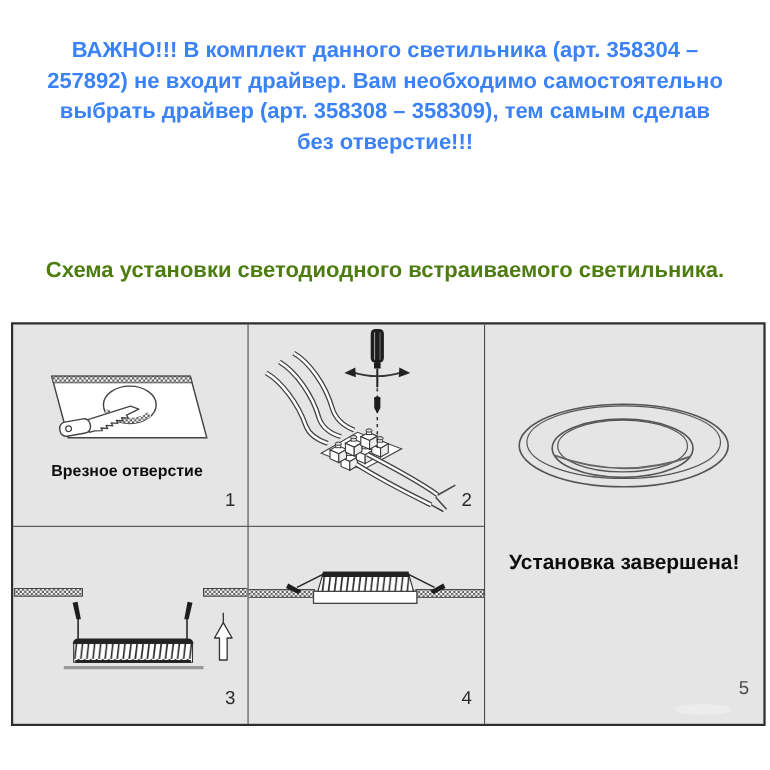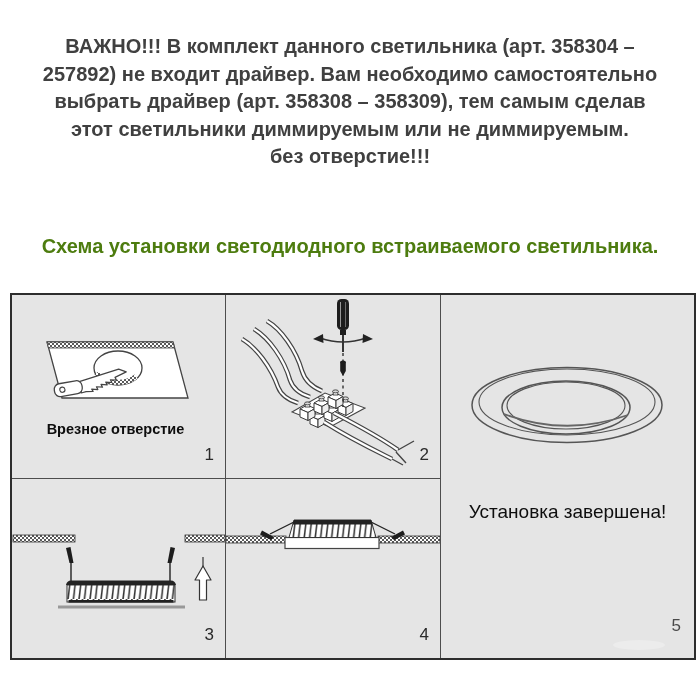--- a/index.html
+++ b/index.html
@@ -1,19 +1,19 @@
 <!DOCTYPE html>
 <html><head>
 <meta charset="utf-8">
 <style>
   html,body{margin:0;padding:0;background:#ffffff;}
   body{width:700px;height:700px;position:relative;overflow:hidden;
        font-family:"Liberation Sans","DejaVu Sans",sans-serif;color:#111;}
   .warning{position:absolute;top:33px;left:0;right:0;text-align:center;
-           font-weight:bold;font-size:20px;line-height:27.5px;color:#404040;}
+           font-weight:bold;font-size:20px;line-height:27.5px;color:#3b82f6;}
   .subtitle{position:absolute;top:235px;left:0;right:0;text-align:center;
             font-weight:bold;font-size:20px;color:#4d7c0f;}
   .grid{position:absolute;left:10px;top:293px;width:686px;height:367px;
         border:2px solid #2d2d2d;box-sizing:border-box;background:#e5e5e5;}
   .vline,.hline{position:absolute;background:#4d4d4d;}
   .v1{left:213px;top:0;bottom:0;width:1px;}
   .v2{left:428px;top:0;bottom:0;width:1px;}
   .h1{left:0;top:183px;width:428px;height:1px;}
   .panel{position:absolute;overflow:hidden;}
   .p1{left:0;top:0;width:213px;height:183px;}
@@ -22,21 +22,21 @@
   .p4{left:214px;top:184px;width:214px;height:179px;}
   .p5{left:429px;top:0;width:253px;height:363px;}
   .panel svg{position:absolute;left:0;top:0;}
   .num{position:absolute;font-size:17px;color:#2a2a2a;}
   .p1 .num,.p2 .num{right:11px;bottom:13px;}
   .p3 .num,.p4 .num{right:11px;bottom:13px;}
   .p5 .num{right:13px;bottom:22px;color:#4a4a4a;}
   .cap1{position:absolute;top:124px;left:0;right:6px;text-align:center;
         font-weight:bold;font-size:14.5px;line-height:21px;color:#0e0e0e;}
   .cap5{position:absolute;top:206px;left:0;right:0;text-align:center;
-        font-weight:normal;font-size:19px;color:#0e0e0e;}
+        font-weight:bold;font-size:19px;color:#0e0e0e;}
 </style>
 </head>
 <body>
 
 <svg width="0" height="0" style="position:absolute">
   <defs>
     <pattern id="chk" width="4" height="4" patternUnits="userSpaceOnUse">
       <rect width="4" height="4" fill="#ffffff"></rect>
       <rect width="2" height="2" fill="#5a5a5a"></rect>
       <rect x="2" y="2" width="2" height="2" fill="#5a5a5a"></rect>
@@ -52,21 +52,20 @@
       <rect x="5.2" y="-1.5" width="4.6" height="3.5" fill="#fff" stroke="#3a3a3a" stroke-width="0.9"></rect>
       <ellipse cx="7.5" cy="-1.6" rx="2.9" ry="1.5" fill="#d8d8d8" stroke="#3a3a3a" stroke-width="0.9"></ellipse>
     </g>
   </defs>
 </svg>
 
 <div class="warning">
   <div>ВАЖНО!!! В комплект данного светильника (арт. 358304 –</div>
   <div>257892) не входит драйвер. Вам необходимо самостоятельно</div>
   <div>выбрать драйвер (арт. 358308 – 358309), тем самым сделав</div>
-  <div>этот светильники диммируемым или не диммируемым.</div>
   <div>без отверстие!!!</div>
 </div>
 
 <div class="subtitle">Схема установки светодиодного встраиваемого светильника.</div>
 
 <div class="grid">
   <div class="vline v1"></div>
   <div class="vline v2"></div>
   <div class="hline h1"></div>
 

